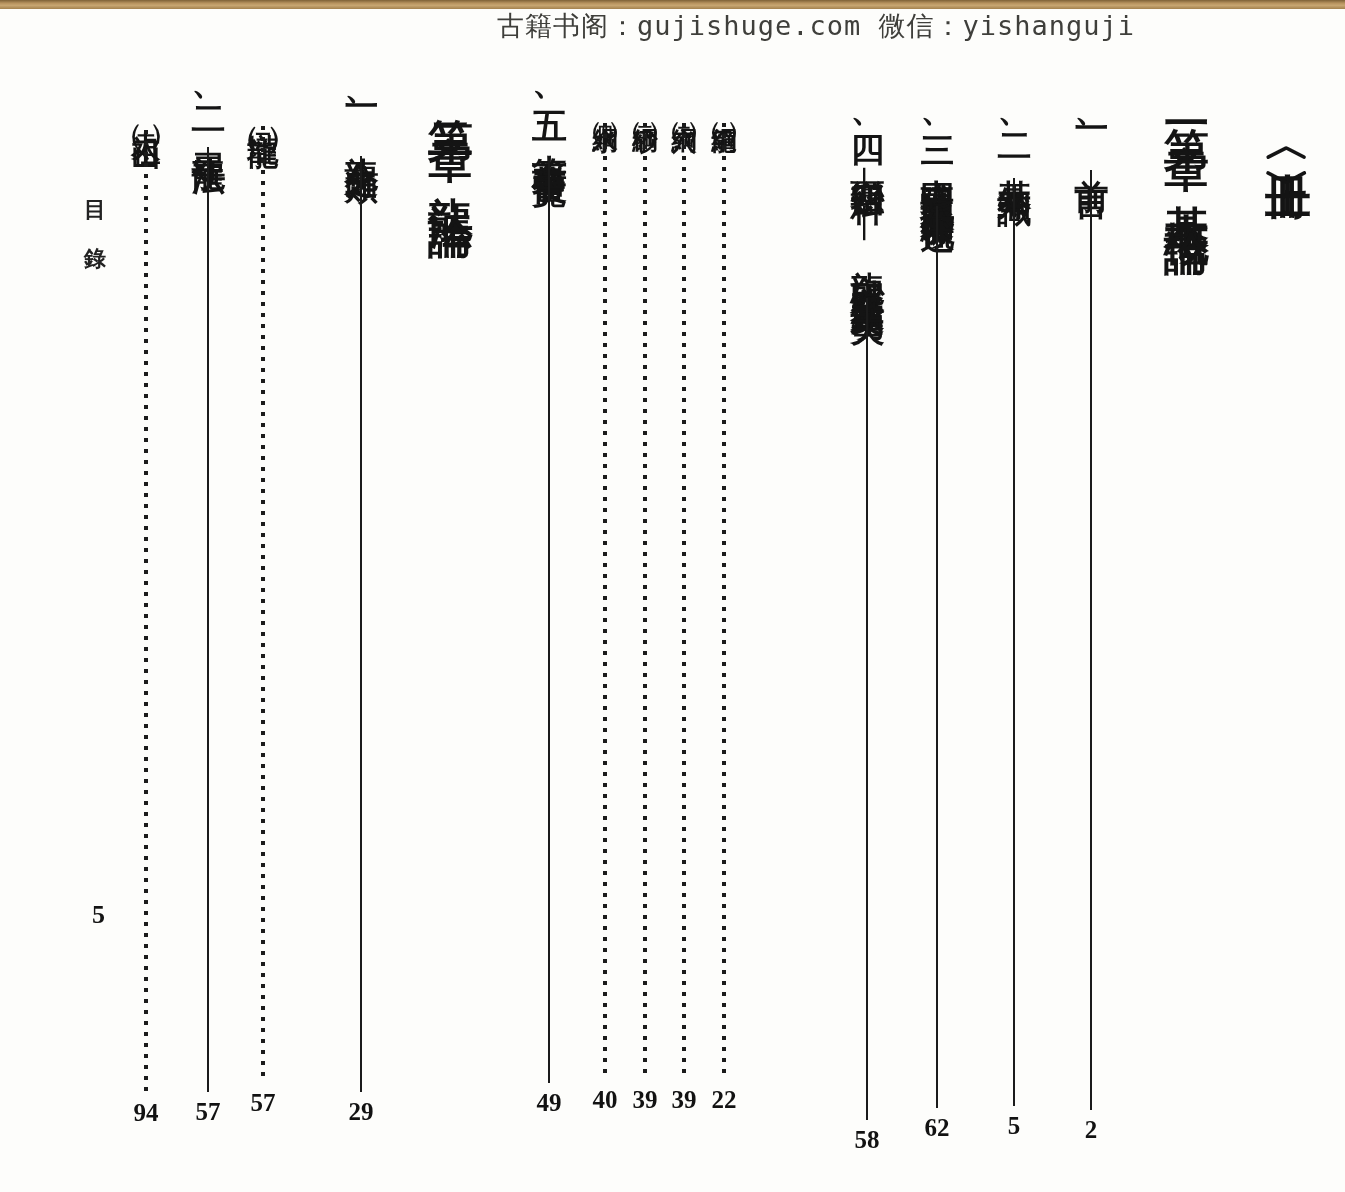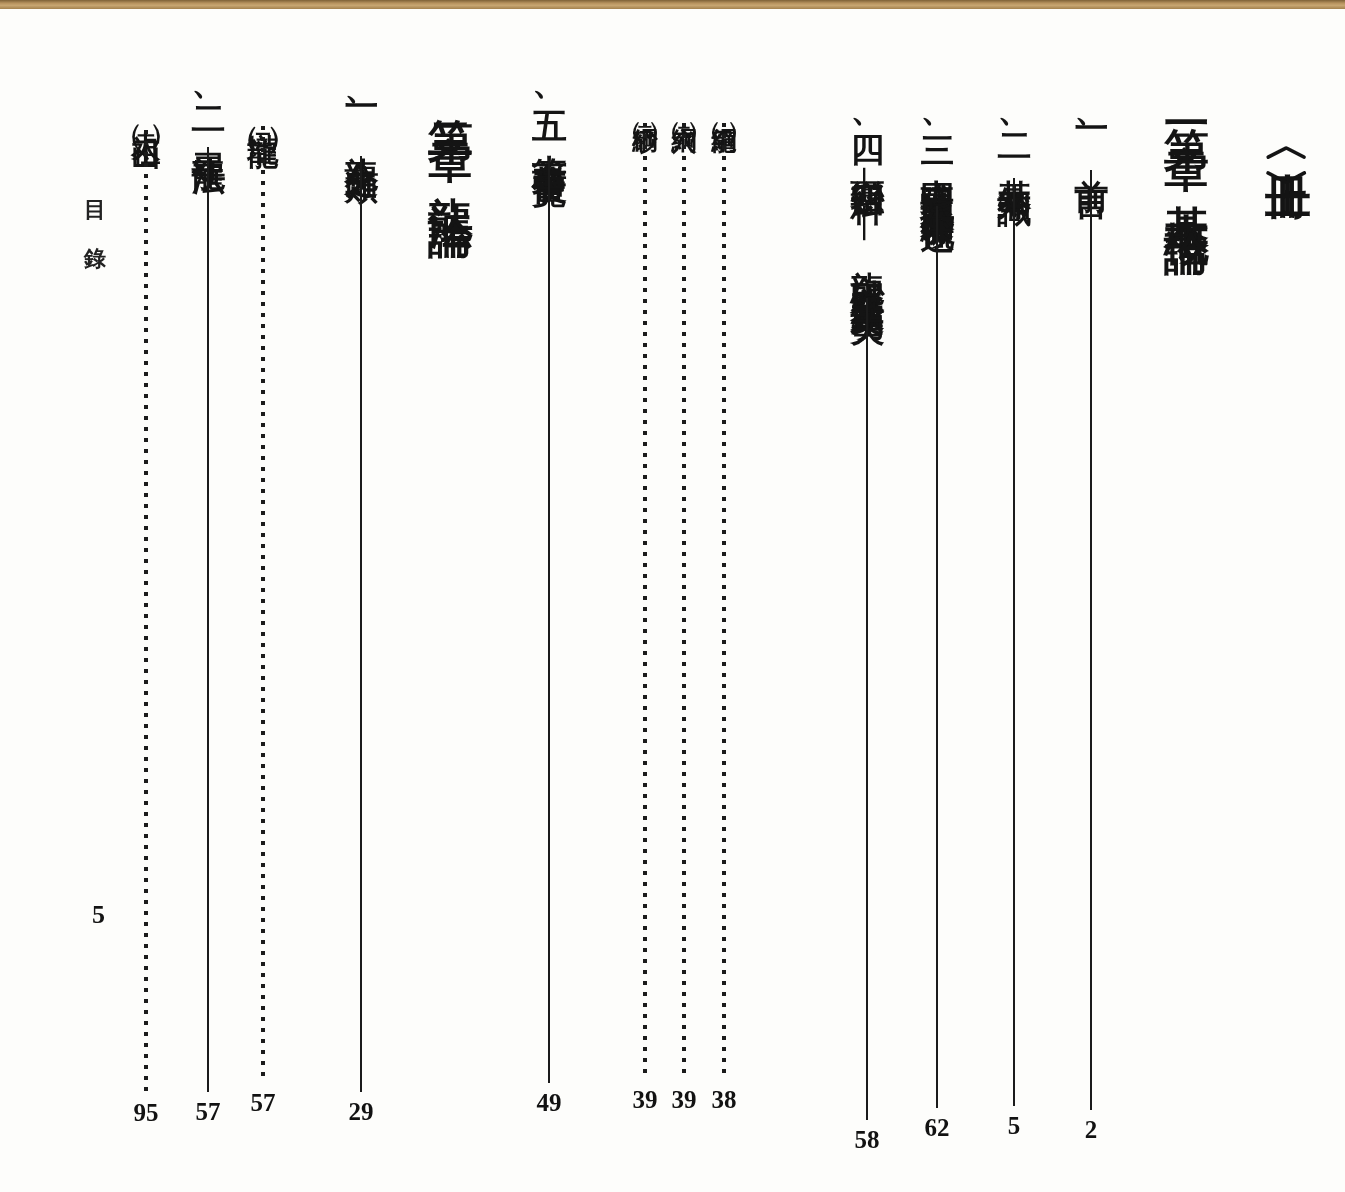--- a/index.html
+++ b/index.html
@@ -59,20 +59,21 @@
     font-size:26px;font-weight:600;color:#141414;
   }
 </style>
 </head>
 <body>
 
 <div id="page">
 
   <div id="top-border"></div>
 
+  <div id="watermark">古籍书阁：gujishuge.com 微信：yishanguji</div>
 
   <div class="col" style="left:1262px;top:132px;width:52px">
     <span class="vlabel f46">〈上冊〉</span>
   </div>
 
   <div class="col" style="left:1160px;top:92px;width:52px">
     <span class="vlabel f45">第一章　基本概論</span>
   </div>
 
   <div class="col" style="left:1066px;top:110px;height:1032px;width:50px">
@@ -95,35 +96,40 @@
 
   <div class="col" style="left:842px;top:110px;height:1042px;width:50px">
     <span class="vlabel f34">四、巒頭四科——龍穴砂水之起步奠基功夫</span>
     <div class="leader solid"></div>
     <span class="pnum">58</span>
   </div>
 
   <div class="col" style="left:705px;top:104px;height:1008px;width:38px">
     <span class="vlabel f25">㈠龍綱</span>
     <div class="leader dotted"></div>
-    <span class="pnum">38</span>
+    <span class="pnum">22</span>
   </div>
 
   <div class="col" style="left:665px;top:104px;height:1008px;width:38px">
     <span class="vlabel f25">㈡穴綱</span>
     <div class="leader dotted"></div>
     <span class="pnum">39</span>
   </div>
 
   <div class="col" style="left:626px;top:104px;height:1008px;width:38px">
     <span class="vlabel f25">㈢砂綱</span>
     <div class="leader dotted"></div>
     <span class="pnum">39</span>
   </div>
 
+  <div class="col" style="left:586px;top:104px;height:1008px;width:38px">
+    <span class="vlabel f25">㈣水綱</span>
+    <div class="leader dotted"></div>
+    <span class="pnum">40</span>
+  </div>
 
   <div class="col" style="left:524px;top:83px;height:1032px;width:50px">
     <span class="vlabel f35">五、古籍名著便覽</span>
     <div class="leader solid"></div>
     <span class="pnum">49</span>
   </div>
 
   <div class="col" style="left:424px;top:83px;width:52px">
     <span class="vlabel f45">第二章　龍法論</span>
   </div>
@@ -143,20 +149,20 @@
 
   <div class="col" style="left:183px;top:83px;height:1041px;width:50px">
     <span class="vlabel f34">二、尋龍法</span>
     <div class="leader solid"></div>
     <span class="pnum">57</span>
   </div>
 
   <div class="col" style="left:127px;top:104px;height:1021px;width:38px">
     <span class="vlabel f29">㈠太祖山</span>
     <div class="leader dotted"></div>
-    <span class="pnum">95</span>
+    <span class="pnum">94</span>
   </div>
 
   <div id="margin-title">目錄</div>
 
   <div id="folio-number">5</div>
 
 </div>
 
 </body></html>

